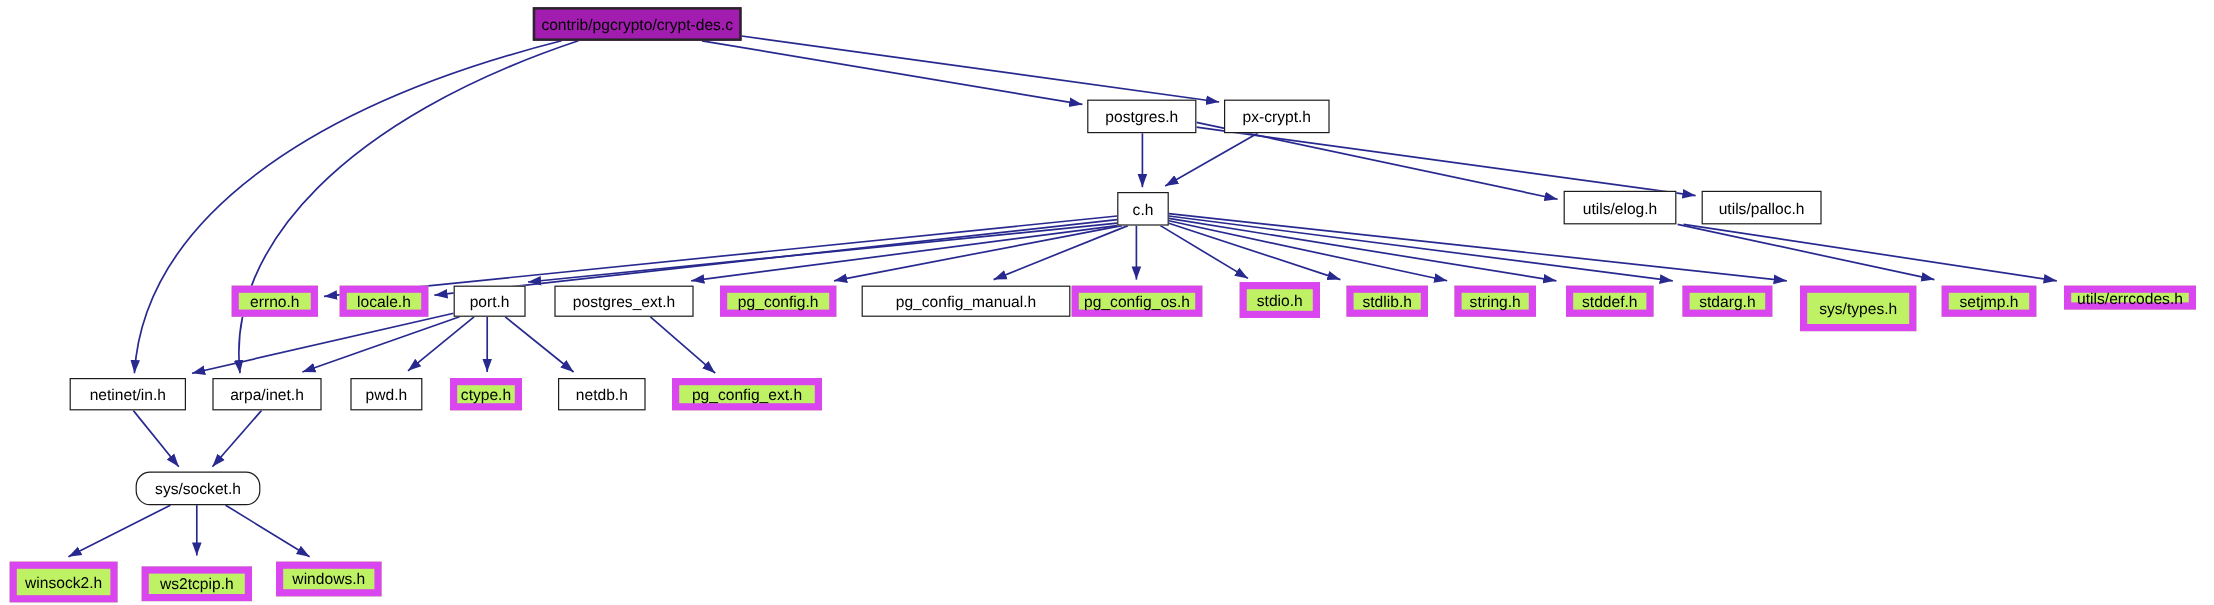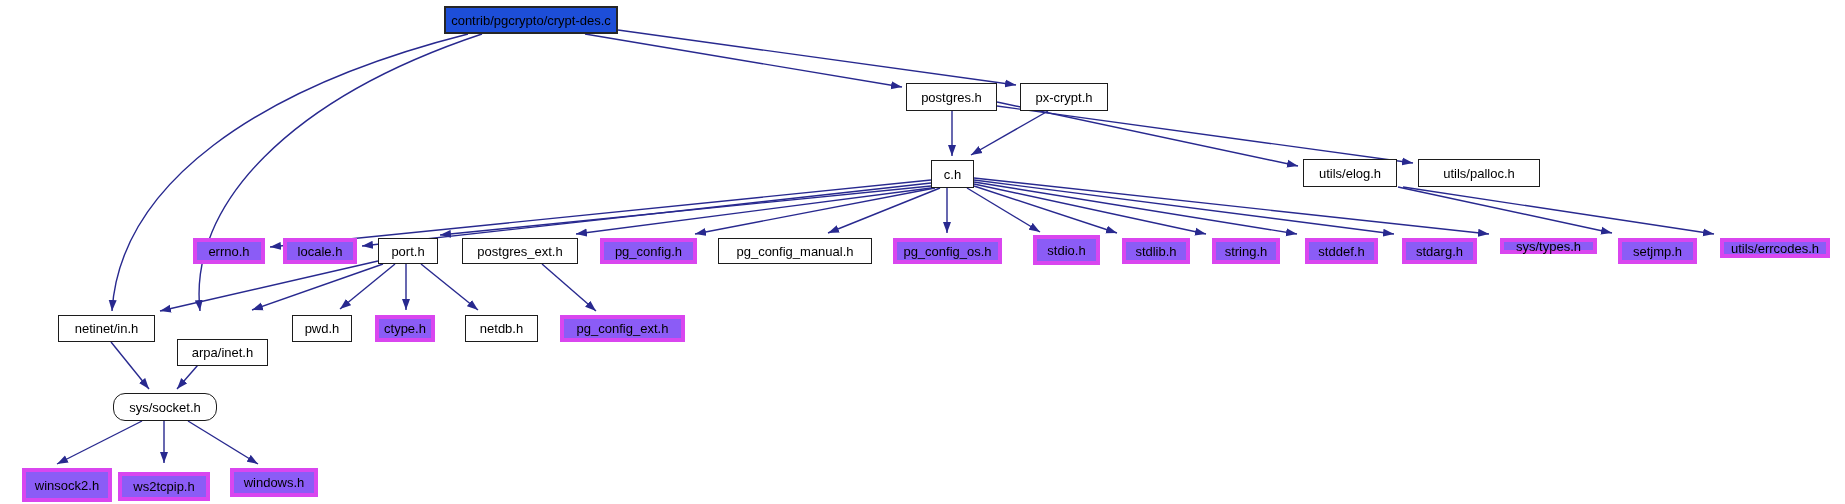--- a/index.html
+++ b/index.html
@@ -22,23 +22,23 @@
     align-items: center;
     justify-content: center;
     box-sizing: border-box;
     background: #ffffff;
     color: #000000;
     font-size: 13px;
     line-height: 1;
     white-space: nowrap;
     cursor: default;
   }
-  .node.source   { background: #1d4ed8; border: 2px solid #262626; }
+  .node.source   { background: #a21caf; border: 2px solid #262626; }
   .node.internal { background: #ffffff; border: 1.5px solid #1c1c1c; }
-  .node.external { background: #8b5cf6; border: 4px solid #d946ef; align-items: center; }
+  .node.external { background: #bef264; border: 6px solid #d946ef; align-items: center; }
   .edge { fill: none; stroke-width: 1.4px; }
 </style>
 </head>
 <body>
 
 <div id="graph">
   <svg id="edge-layer" width="1845" height="504" viewBox="0 0 1845 504" xmlns="http://www.w3.org/2000/svg">
     <defs>
       <marker id="arrow" markerWidth="12" markerHeight="9" refX="11" refY="4.5" orient="auto" markerUnits="userSpaceOnUse">
         <path d="M0,0.5 L11,4.5 L0,8.5 Z" fill="#28298f"></path>
@@ -87,90 +87,90 @@
     </div>
     <div class="node internal" style="left: 1020px; top: 83px; width: 88px; height: 28px;">
       <span>px-crypt.h</span>
     </div>
     <div class="node internal" style="left: 931px; top: 160px; width: 43px; height: 28px;">
       <span>c.h</span>
     </div>
     <div class="node internal" style="left: 1303px; top: 159px; width: 94px; height: 28px;">
       <span>utils/elog.h</span>
     </div>
-    <div class="node internal" style="left: 1418px; top: 159px; width: 122px; height: 28px;">
+    <div class="node internal" style="left: 1418px; top: 159px; width: 100px; height: 28px;">
       <span>utils/palloc.h</span>
     </div>
     <div class="node external" style="left: 193px; top: 238px; width: 72px; height: 26px;">
       <span>errno.h</span>
     </div>
     <div class="node external" style="left: 283px; top: 238px; width: 74px; height: 26px;">
       <span>locale.h</span>
     </div>
     <div class="node internal" style="left: 378px; top: 238px; width: 60px; height: 26px;">
       <span>port.h</span>
     </div>
     <div class="node internal" style="left: 462px; top: 238px; width: 116px; height: 26px;">
       <span>postgres_ext.h</span>
     </div>
     <div class="node external" style="left: 600px; top: 238px; width: 97px; height: 26px;">
       <span>pg_config.h</span>
     </div>
-    <div class="node internal" style="left: 718px; top: 238px; width: 154px; height: 26px;">
+    <div class="node internal" style="left: 718px; top: 238px; width: 174px; height: 26px;">
       <span>pg_config_manual.h</span>
     </div>
     <div class="node external" style="left: 893px; top: 238px; width: 109px; height: 26px;">
       <span>pg_config_os.h</span>
     </div>
     <div class="node external" style="left: 1033px; top: 235px; width: 67px; height: 30px;">
       <span>stdio.h</span>
     </div>
     <div class="node external" style="left: 1122px; top: 238px; width: 68px; height: 26px;">
       <span>stdlib.h</span>
     </div>
     <div class="node external" style="left: 1212px; top: 238px; width: 68px; height: 26px;">
       <span>string.h</span>
     </div>
     <div class="node external" style="left: 1305px; top: 238px; width: 73px; height: 26px;">
       <span>stddef.h</span>
     </div>
     <div class="node external" style="left: 1402px; top: 238px; width: 75px; height: 26px;">
       <span>stdarg.h</span>
     </div>
-    <div class="node external" style="left: 1500px; top: 238px; width: 97px; height: 16px;">
+    <div class="node external" style="left: 1500px; top: 238px; width: 97px; height: 38px;">
       <span>sys/types.h</span>
     </div>
     <div class="node external" style="left: 1618px; top: 238px; width: 79px; height: 26px;">
       <span>setjmp.h</span>
     </div>
     <div class="node external" style="left: 1720px; top: 238px; width: 110px; height: 20px;">
       <span>utils/errcodes.h</span>
     </div>
     <div class="node internal" style="left: 58px; top: 315px; width: 97px; height: 27px;">
       <span>netinet/in.h</span>
     </div>
-    <div class="node internal" style="left: 177px; top: 315px; width: 91px; height: 27px; margin-top: 24px;">
+    <div class="node internal" style="left: 177px; top: 315px; width: 91px; height: 27px;">
       <span>arpa/inet.h</span>
     </div>
     <div class="node internal" style="left: 292px; top: 315px; width: 60px; height: 27px;">
       <span>pwd.h</span>
     </div>
     <div class="node external" style="left: 375px; top: 315px; width: 60px; height: 27px;">
       <span>ctype.h</span>
     </div>
     <div class="node internal" style="left: 465px; top: 315px; width: 73px; height: 27px;">
       <span>netdb.h</span>
     </div>
     <div class="node external" style="left: 560px; top: 315px; width: 125px; height: 27px;">
       <span>pg_config_ext.h</span>
     </div>
     <div class="node internal" style="left: 113px; top: 393px; width: 104px; height: 28px; border-radius: 12px;">
       <span>sys/socket.h</span>
     </div>
-    <div class="node external" style="left: 22px; top: 468px; width: 90px; height: 34px;">
+    <div class="node external" style="left: 8px; top: 468px; width: 90px; height: 34px;">
       <span>winsock2.h</span>
     </div>
     <div class="node external" style="left: 118px; top: 472px; width: 92px; height: 29px;">
       <span>ws2tcpip.h</span>
     </div>
     <div class="node external" style="left: 230px; top: 468px; width: 88px; height: 29px;">
       <span>windows.h</span>
     </div>
   </div>
 

